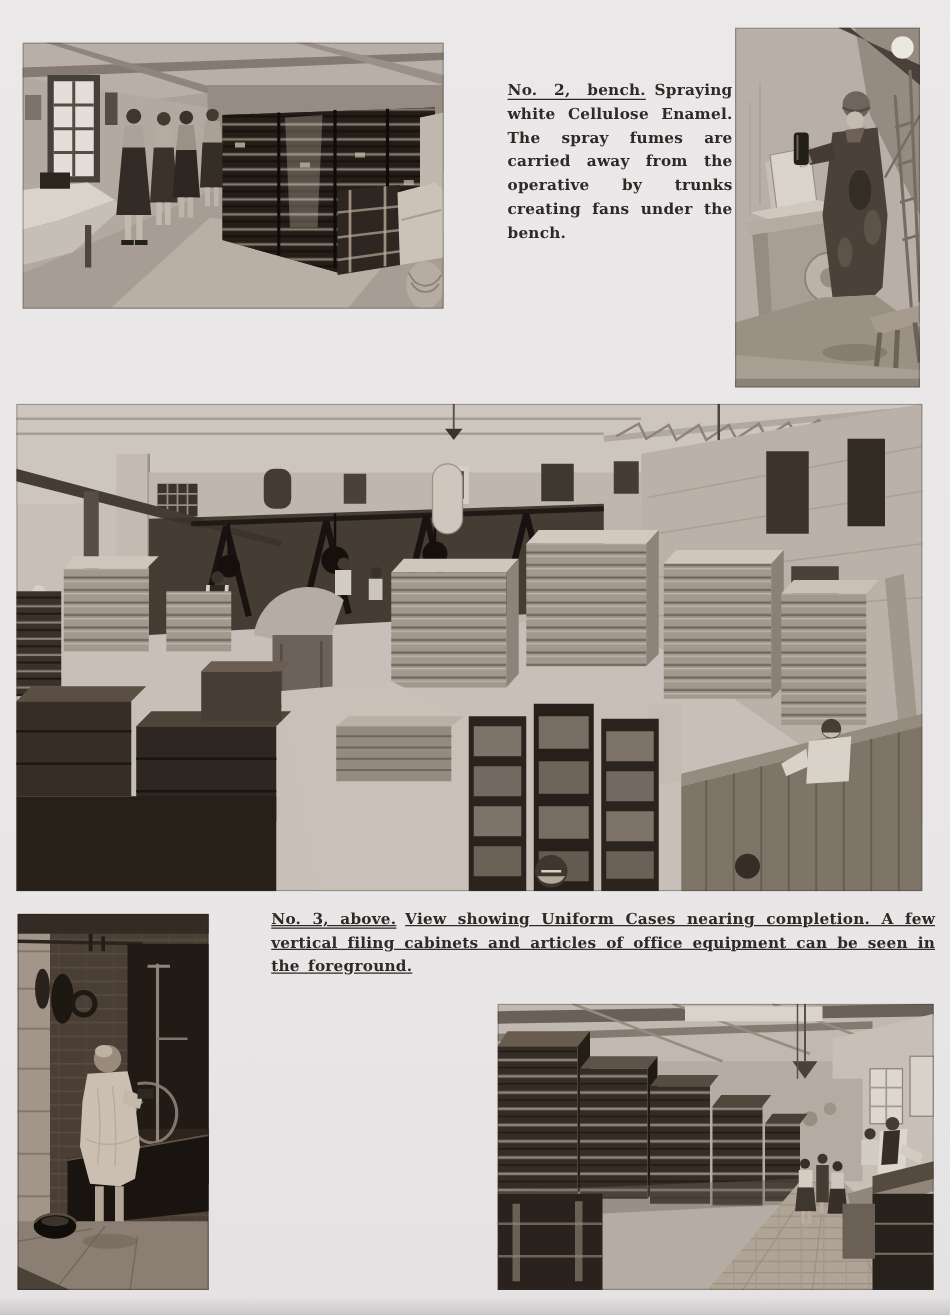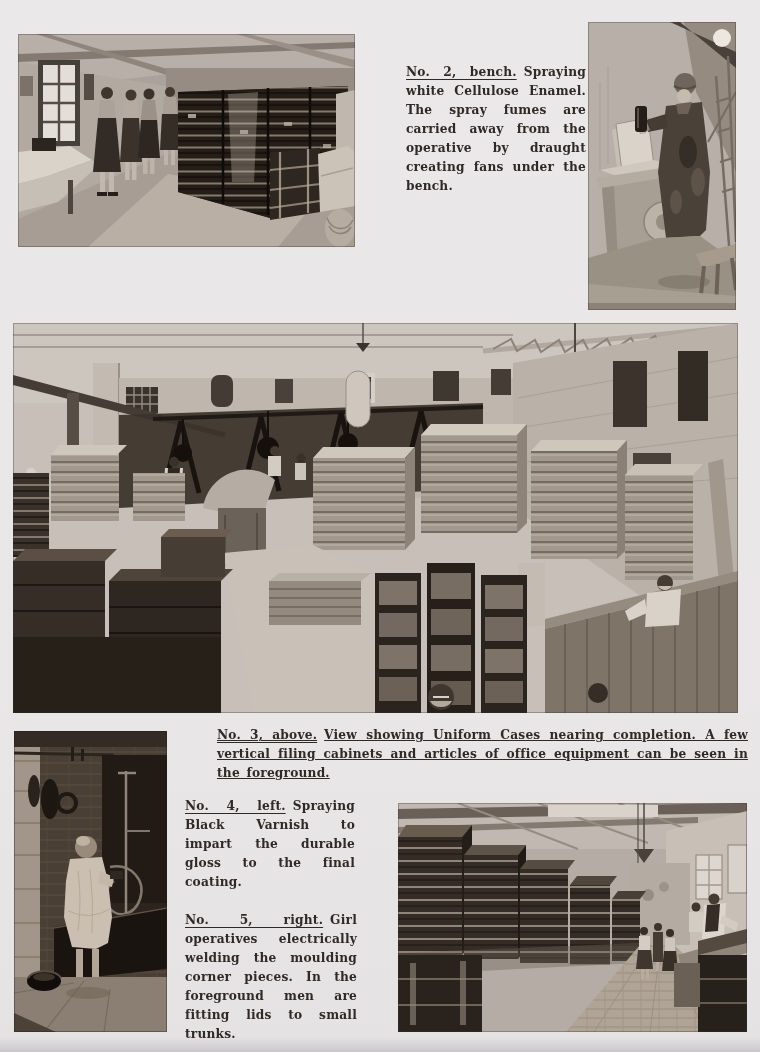--- a/index.html
+++ b/index.html
@@ -154,21 +154,21 @@
         <polygon points="108,232 148,222 148,236 114,246" fill="#a79b8d"></polygon>
         <path d="M116,244 L112,282 M144,236 L148,268 M130,242 L128,284" stroke="#6e6256" stroke-width="4" fill="none"></path>
       </g>
       <polygon points="0,262 148,274 148,288 0,288" fill="#a89f93"></polygon>
       <rect x="0" y="281" width="148" height="7" fill="#7a7065" opacity="0.6"></rect>
       <rect x="0.5" y="0.5" width="147" height="287" fill="none" stroke="#3a322a" stroke-opacity="0.35"></rect>
     </svg>
   </div>
 
   <div class="caption" style="left:406px;top:63px;width:180px;">
-    <span class="cap-label">No. 2, bench.</span><span>Spraying white Cellulose Enamel.  The spray fumes are carried away from the operative by draught creating fans under the bench.</span>
+    <span class="cap-label">No. 2, bench.</span><span>Spraying white Cellulose Enamel.  The spray fumes are carried away from the operative by trunks creating fans under the bench.</span>
   </div>
 
   <div class="photo" style="left:13px;top:323px;width:725px;height:390px;">
     <svg viewBox="0 0 725 390" preserveAspectRatio="none">
       <defs>
         <pattern id="pc3" patternUnits="userSpaceOnUse" width="24" height="10">
           <rect width="24" height="10" fill="#a2988e"></rect>
           <line x1="0" y1="9" x2="24" y2="9" stroke="#6b6157" stroke-width="1.6"></line>
           <line x1="0" y1="2" x2="24" y2="2" stroke="#c2b9ae" stroke-width="1"></line>
         </pattern>
@@ -372,27 +372,21 @@
       <polygon points="0,282 42,301 0,301" fill="#4c4237"></polygon>
       <g>
         <ellipse cx="30" cy="250" rx="17" ry="10" fill="#110d0a"></ellipse>
         <path d="M14,247 a17,9 0 0 1 33,0" stroke="#5a4d40" stroke-width="2" fill="none"></path>
         <ellipse cx="30" cy="246" rx="11" ry="4" fill="#3c332a"></ellipse>
       </g>
       <rect x="0.5" y="0.5" width="152" height="300" fill="none" stroke="#241e18" stroke-opacity="0.4"></rect>
     </svg>
   </div>
 
-  <div class="caption" style="left:185px;top:797px;width:170px;">
-    <span class="cap-label">No. 4, left.</span><span>Spraying Black Varnish to impart the durable gloss to the final coating.</span>
-  </div>
-
-  <div class="caption" style="left:185px;top:911px;width:172px;">
-    <span class="cap-label">No. 5, right.</span><span>Girl operatives electrically welding the moulding corner pieces.  In the foreground men are fitting lids to small trunks.</span>
-  </div>
+
 
   <div class="photo" style="left:398px;top:803px;width:349px;height:229px;">
     <svg viewBox="0 0 349 229" preserveAspectRatio="none">
       <defs>
         <pattern id="pt5" patternUnits="userSpaceOnUse" width="26" height="13">
           <rect width="26" height="13" fill="#352d25"></rect>
           <line x1="0" y1="6" x2="26" y2="6" stroke="#90857a" stroke-width="2"></line>
           <line x1="0" y1="12" x2="26" y2="12" stroke="#1f1913" stroke-width="1.2"></line>
         </pattern>
         <pattern id="pbr" patternUnits="userSpaceOnUse" width="18" height="9">

